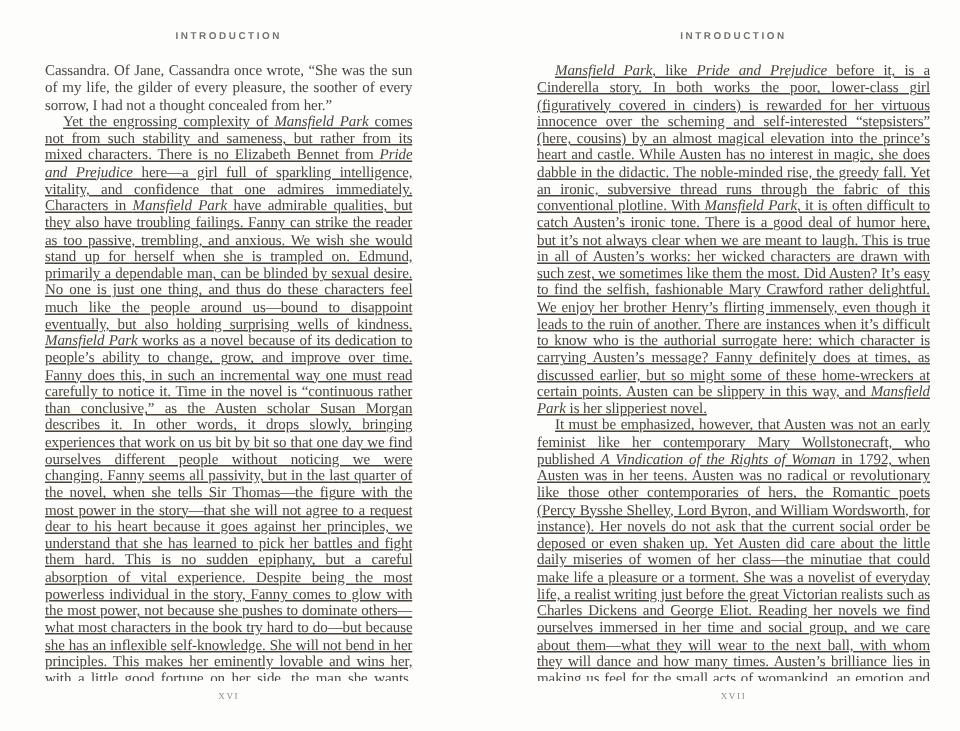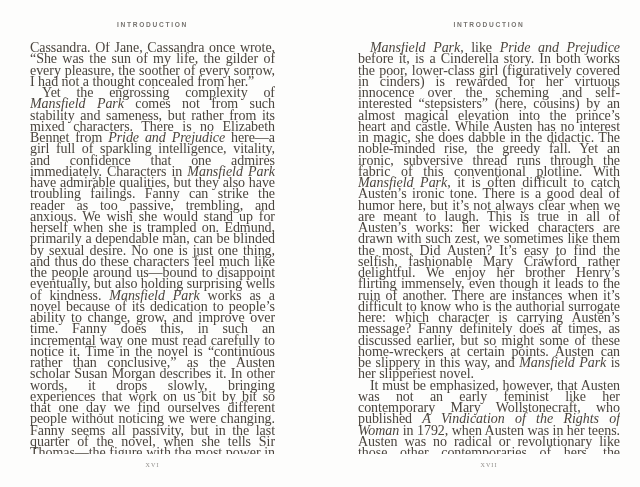--- a/index.html
+++ b/index.html
@@ -36,31 +36,32 @@
     color: #76736f;
   }
   .body-text {
     position: absolute;
     top: 42px;
     left: 0;
     right: 0;
     height: 412px;
     overflow: hidden;
     text-align: justify;
-    font-size: 14px;
+    font-size: 10px;
     line-height: 11.25px;
     letter-spacing: -0.05px;
     color: #4a443d;
   }
   .body-text p.para {
     margin: 0;
     padding: 0;
   }
   .body-text p.para.indent {
     text-indent: 12px;
+    text-decoration: underline;
   }
   .body-text em {
     font-style: italic;
   }
   .folio {
     position: absolute;
     top: 462px;
     left: 0;
     width: 100%;
     text-align: center;

